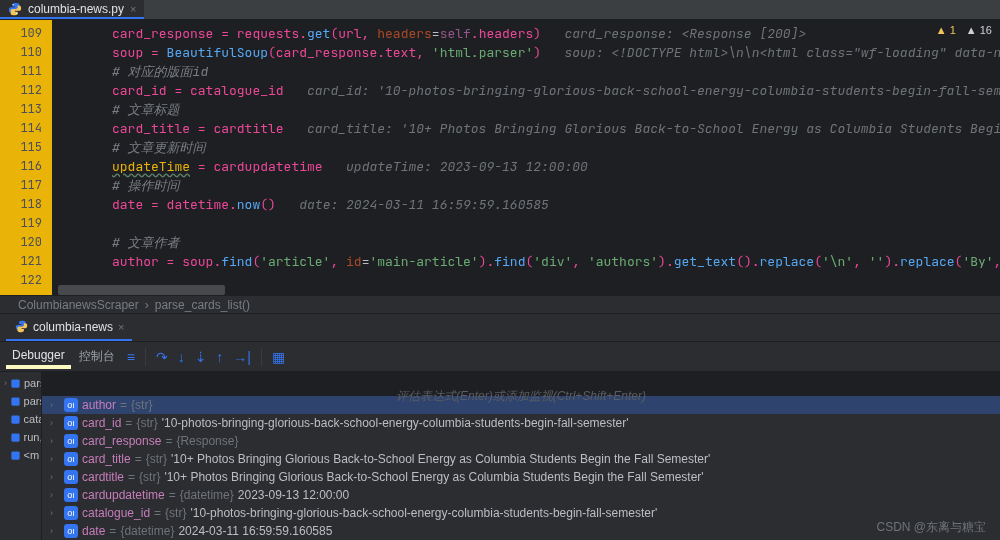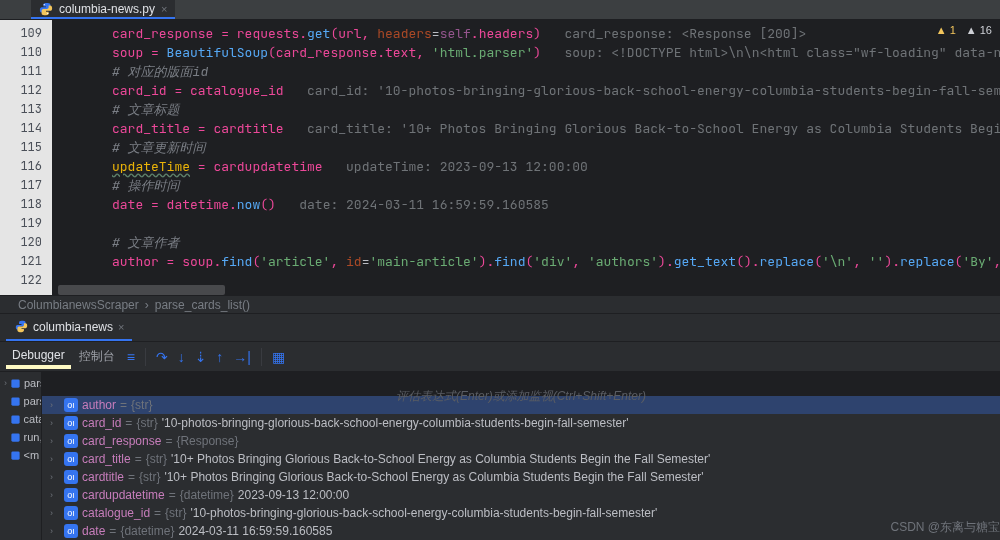--- a/index.html
+++ b/index.html
@@ -24,38 +24,37 @@
 .file-tab {
   height: 100%;
   padding: 0 8px;
   display: flex;
   align-items: center;
   gap: 6px;
   background: #2b2d30;
   border-bottom: 2px solid #3574f0;
   font-size: 12px;
   color: #dfe1e5;
-  margin-left: 31px;
 }
 .py-icon {
   width: 14px; height: 14px;
   display: inline-flex;
   align-items: center; justify-content: center;
 }
 .close-x { color: #6f737a; font-size: 11px; cursor: pointer; }
 .editor-area {
   flex: 0 0 275px;
   display: flex;
   background: #1e1f22;
   position: relative;
   overflow: hidden;
 }
 .gutter {
   width: 52px;
-  background: #e5e5e5;
+  background: #eab308;
   flex-shrink: 0;
   padding-top: 4px;
 }
 .line-num {
   height: 19px;
   line-height: 19px;
   text-align: right;
   padding-right: 10px;
   color: #4b5059;
   font-family: 'JetBrains Mono', Consolas, monospace;
@@ -74,21 +73,21 @@
   height: 19px;
   line-height: 19px;
 }
 .k-self { color: #94558d; }
 .k-id { color: #ec4899; }
 .k-func { color: #56a8f5; }
 .k-str { color: #6aab73; }
 .k-param { color: #aa4926; }
 .k-op { color: #bcbec4; }
 .k-comment { color: #7a7e85; font-style: italic; }
-.k-inline { color: #6f7377; }
+.k-inline { color: #6f7377; font-style: italic; }
 .k-var-u { color: #eab308; text-decoration: underline wavy #5f826b; }
 .warnings {
   position: absolute;
   top: 4px; right: 8px;
   display: flex;
   gap: 10px;
   font-size: 11px;
 }
 .warn-y { color: #f2c55c; }
 .warn-g { color: #ced0d6; }
@@ -206,21 +205,21 @@
   align-items: center; justify-content: center;
   flex-shrink: 0;
 }
 .var-name { color: #c77dbb; }
 .var-eq { color: #6f737a; }
 .var-type { color: #6f737a; }
 .var-val { color: #bcbec4; }
 .watermark {
   position: absolute;
   bottom: 4px;
-  right: 0;
+  right: 14px;
   color: #6f737a;
   font-size: 12px;
 }
 .code-scroll {
   position: absolute;
   bottom: 0;
   left: 58px;
   right: 12px;
   height: 10px;
   background: #1e1f22;

